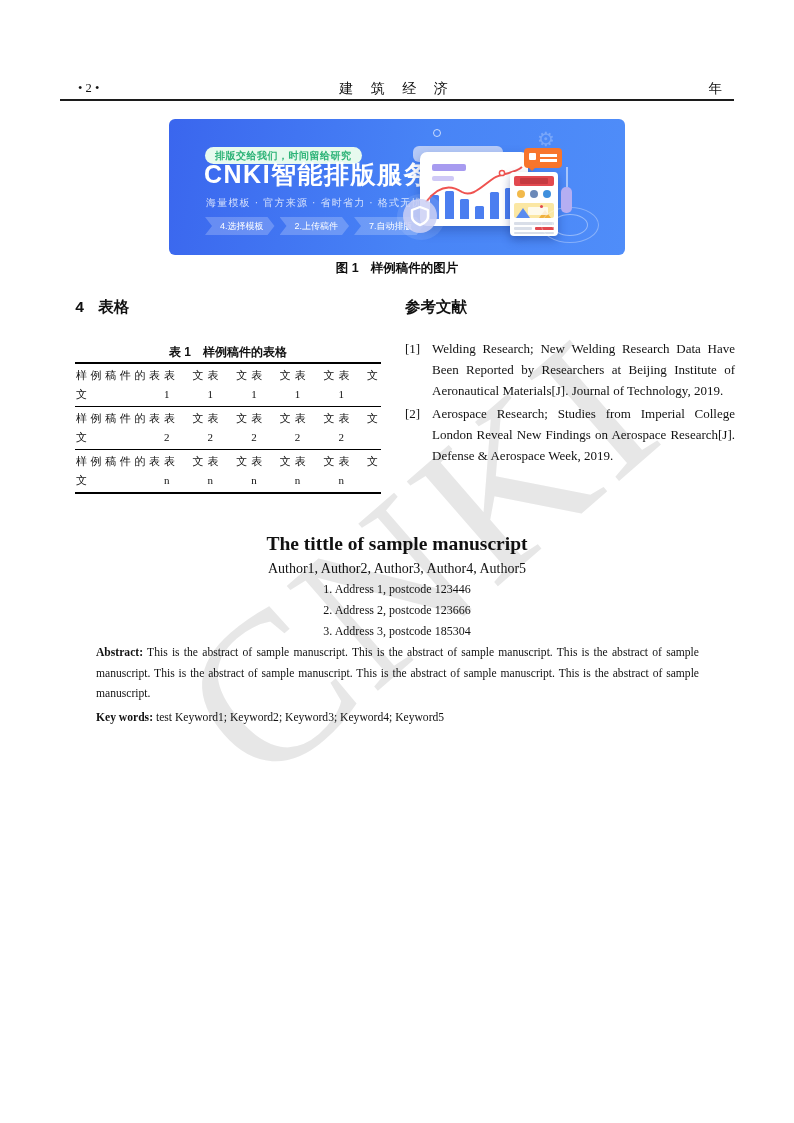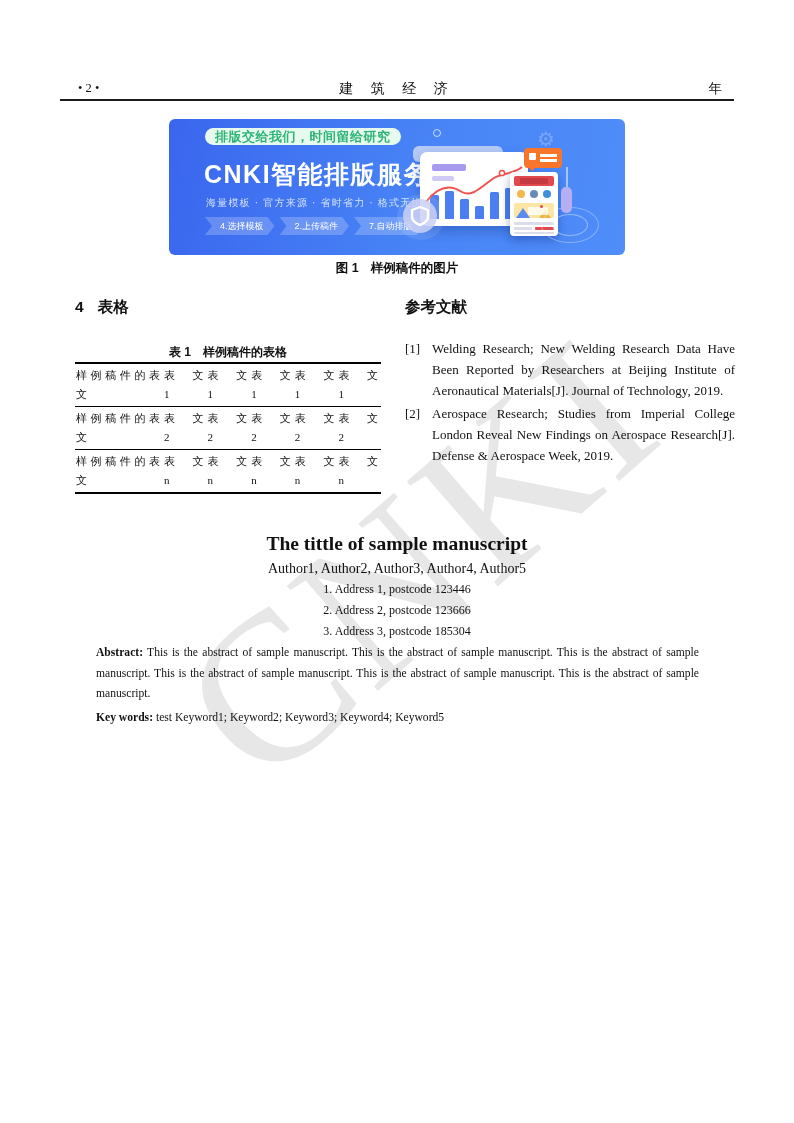--- a/index.html
+++ b/index.html
@@ -17,22 +17,22 @@
   
   .hdr-left{left:78px;top:81px;font-size:12.5px;}
   .hdr-center{left:0;right:0;top:80px;text-align:center;font-size:14px;letter-spacing:7px;}
   .hdr-right{right:72px;top:80px;font-size:13.5px;}
   .hdr-rule{left:60px;right:60px;top:99px;height:2px;background:#1c1c1c;}
 
   
   .banner{left:169px;top:119px;width:456px;height:136px;border-radius:6px;overflow:hidden;
     background:linear-gradient(100deg,#3a66ee 0%,#4884f6 55%,#4f8df9 100%);
     font-family:"Liberation Sans","DejaVu Sans",sans-serif;}
-  .bn-badge{left:36px;top:9px;height:17px;line-height:17px;padding:0 10px;border-radius:9px;
-    background:#e7faee;color:#2db377;font-size:13px;font-weight:bold;letter-spacing:.5px;}
+  .bn-badge{left:36px;top:28px;height:17px;line-height:17px;padding:0 10px;border-radius:9px;
+    background:#e7faee;color:#2db377;font-size:10px;font-weight:bold;letter-spacing:.5px;}
   .bn-title{left:35px;top:39px;font-size:25px;font-weight:800;color:#fff;letter-spacing:1.5px;}
   .bn-sub{left:37px;top:77px;font-size:10px;color:rgba(255,255,255,.78);letter-spacing:1.2px;}
   .bn-steps{left:36px;top:98px;display:flex;gap:5px;}
   .bn-step{height:18px;line-height:18px;padding:0 11px 0 15px;background:rgba(255,255,255,.22);
     color:#fff;font-size:9px;
     clip-path:polygon(0 0,calc(100% - 7px) 0,100% 50%,calc(100% - 7px) 100%,0 100%,7px 50%);}
   .dash-back{left:244px;top:27px;width:90px;height:16px;background:rgba(210,220,248,.8);border-radius:6px;}
   .dash{left:251px;top:33px;width:108px;height:74px;background:#fff;border-radius:7px;
     box-shadow:0 5px 12px rgba(15,35,110,.30);}
   .pb1{left:12px;top:12px;width:34px;height:7px;background:#a79bf0;border-radius:2px;}
@@ -67,21 +67,21 @@
   .ant{left:397px;top:48px;width:2px;height:20px;background:rgba(255,255,255,.5);}
   .gear{left:368px;top:8px;font-size:20px;color:rgba(255,255,255,.25);}
   .sc{left:264px;top:10px;width:6px;height:6px;border:1.5px solid rgba(255,255,255,.7);border-radius:50%;}
   .spark{left:226px;top:56px;font-size:9px;color:#fff;}
   .mini-dot{left:214px;top:50px;width:2.5px;height:2.5px;background:rgba(255,255,255,.8);border-radius:50%;}
 
   
   .fig-cap{left:0;right:0;top:260px;text-align:center;
     font-family:"Liberation Sans","DejaVu Sans",sans-serif;font-weight:bold;font-size:12.5px;}
   .cap-label{margin-right:12px;}
-  .sec-head{top:297px;font-family:Liberation Sans, sans-serif;font-size:15.5px;font-weight:600;}
+  .sec-head{top:297px;font-family:Liberation Mono, monospace;font-size:15.5px;font-weight:600;}
   .sec-left{left:75px;}
   .sec-right{left:405px;}
   .sec-num{margin-right:14px;}
 
   
   .tbl-cap{left:75px;top:344px;width:306px;text-align:center;
     font-family:"Liberation Sans","DejaVu Sans",sans-serif;font-weight:bold;font-size:12px;}
   .tbl-wrap{left:75px;top:362px;width:306px;}
   table.smp{border-collapse:collapse;width:306px;border-top:2.5px solid #000;border-bottom:2.5px solid #000;
     font-size:11px;table-layout:fixed;}

